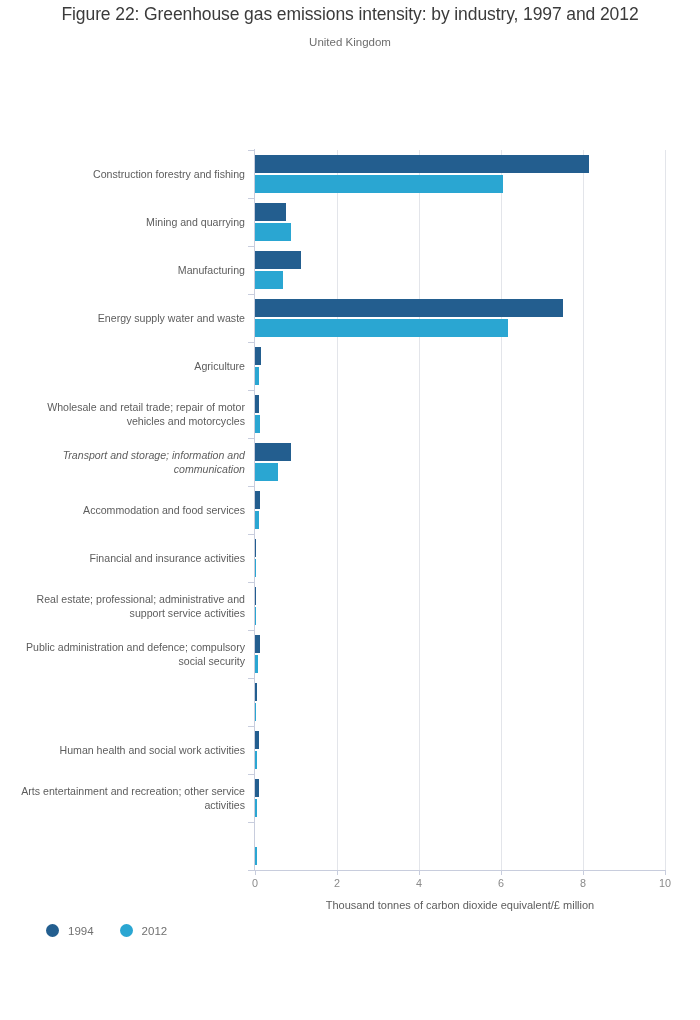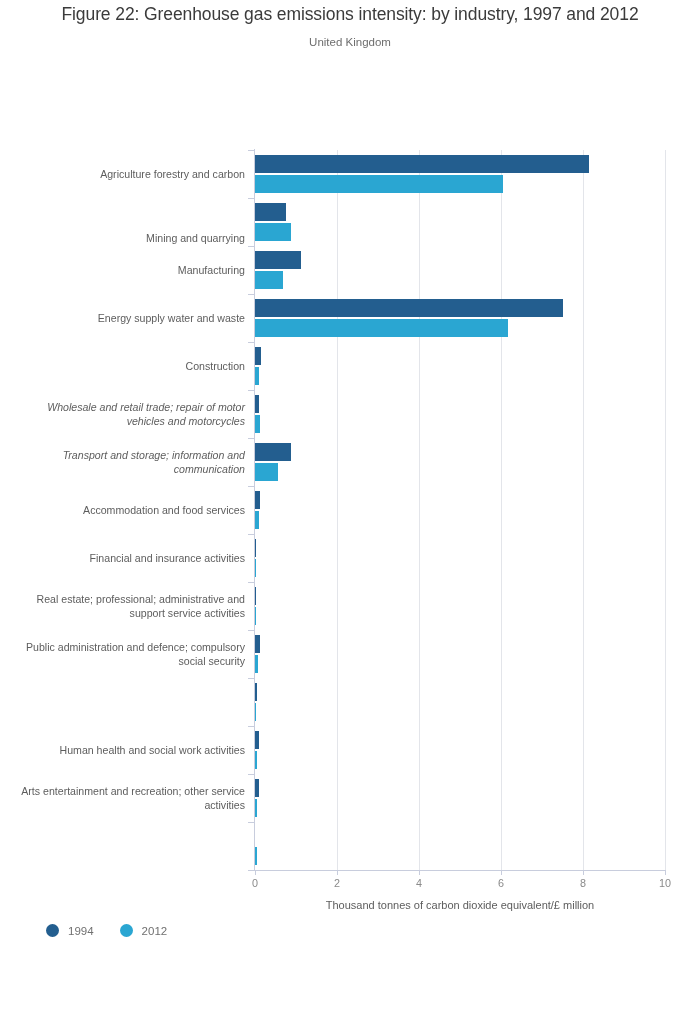--- a/index.html
+++ b/index.html
@@ -167,26 +167,26 @@
 </head>
 <body>
 
 <div id="chart-title">Figure 22: Greenhouse gas emissions intensity: by industry, 1997 and 2012</div>
 <div id="chart-subtitle">United Kingdom</div>
 
 <div id="y-axis-line"></div>
 <div id="x-axis-line"></div>
 
 <div id="cat-labels">
-    <div class="cat-label" style="top: 16.5px;">Agriculture forestry and carbon</div>
-    <div class="cat-label" style="top: 64.5px; margin-top: 16px;">Mining and quarrying</div>
+    <div class="cat-label" style="top: 16.5px;">Construction forestry and fishing</div>
+    <div class="cat-label" style="top: 64.5px;">Mining and quarrying</div>
     <div class="cat-label" style="top: 112.5px;">Manufacturing</div>
     <div class="cat-label" style="top: 160.5px;">Energy supply water and waste</div>
-    <div class="cat-label" style="top: 208.5px;">Construction</div>
-    <div class="cat-label" style="top: 249.5px; font-style: italic;">Wholesale and retail trade; repair of motor vehicles and motorcycles</div>
+    <div class="cat-label" style="top: 208.5px;">Agriculture</div>
+    <div class="cat-label" style="top: 249.5px;">Wholesale and retail trade; repair of motor vehicles and motorcycles</div>
     <div class="cat-label" style="top: 297.5px; font-style: italic;">Transport and storage; information and communication</div>
     <div class="cat-label" style="top: 352.5px;">Accommodation and food services</div>
     <div class="cat-label" style="top: 400.5px;">Financial and insurance activities</div>
     <div class="cat-label" style="top: 441.5px;">Real estate; professional; administrative and support service activities</div>
     <div class="cat-label" style="top: 489.5px;">Public administration and defence; compulsory social security</div>
     <div class="cat-label" style="top: 592.5px;">Human health and social work activities</div>
     <div class="cat-label" style="top: 633.5px;">Arts entertainment and recreation; other service activities</div>
   </div>
 
 <div id="plot-area">

